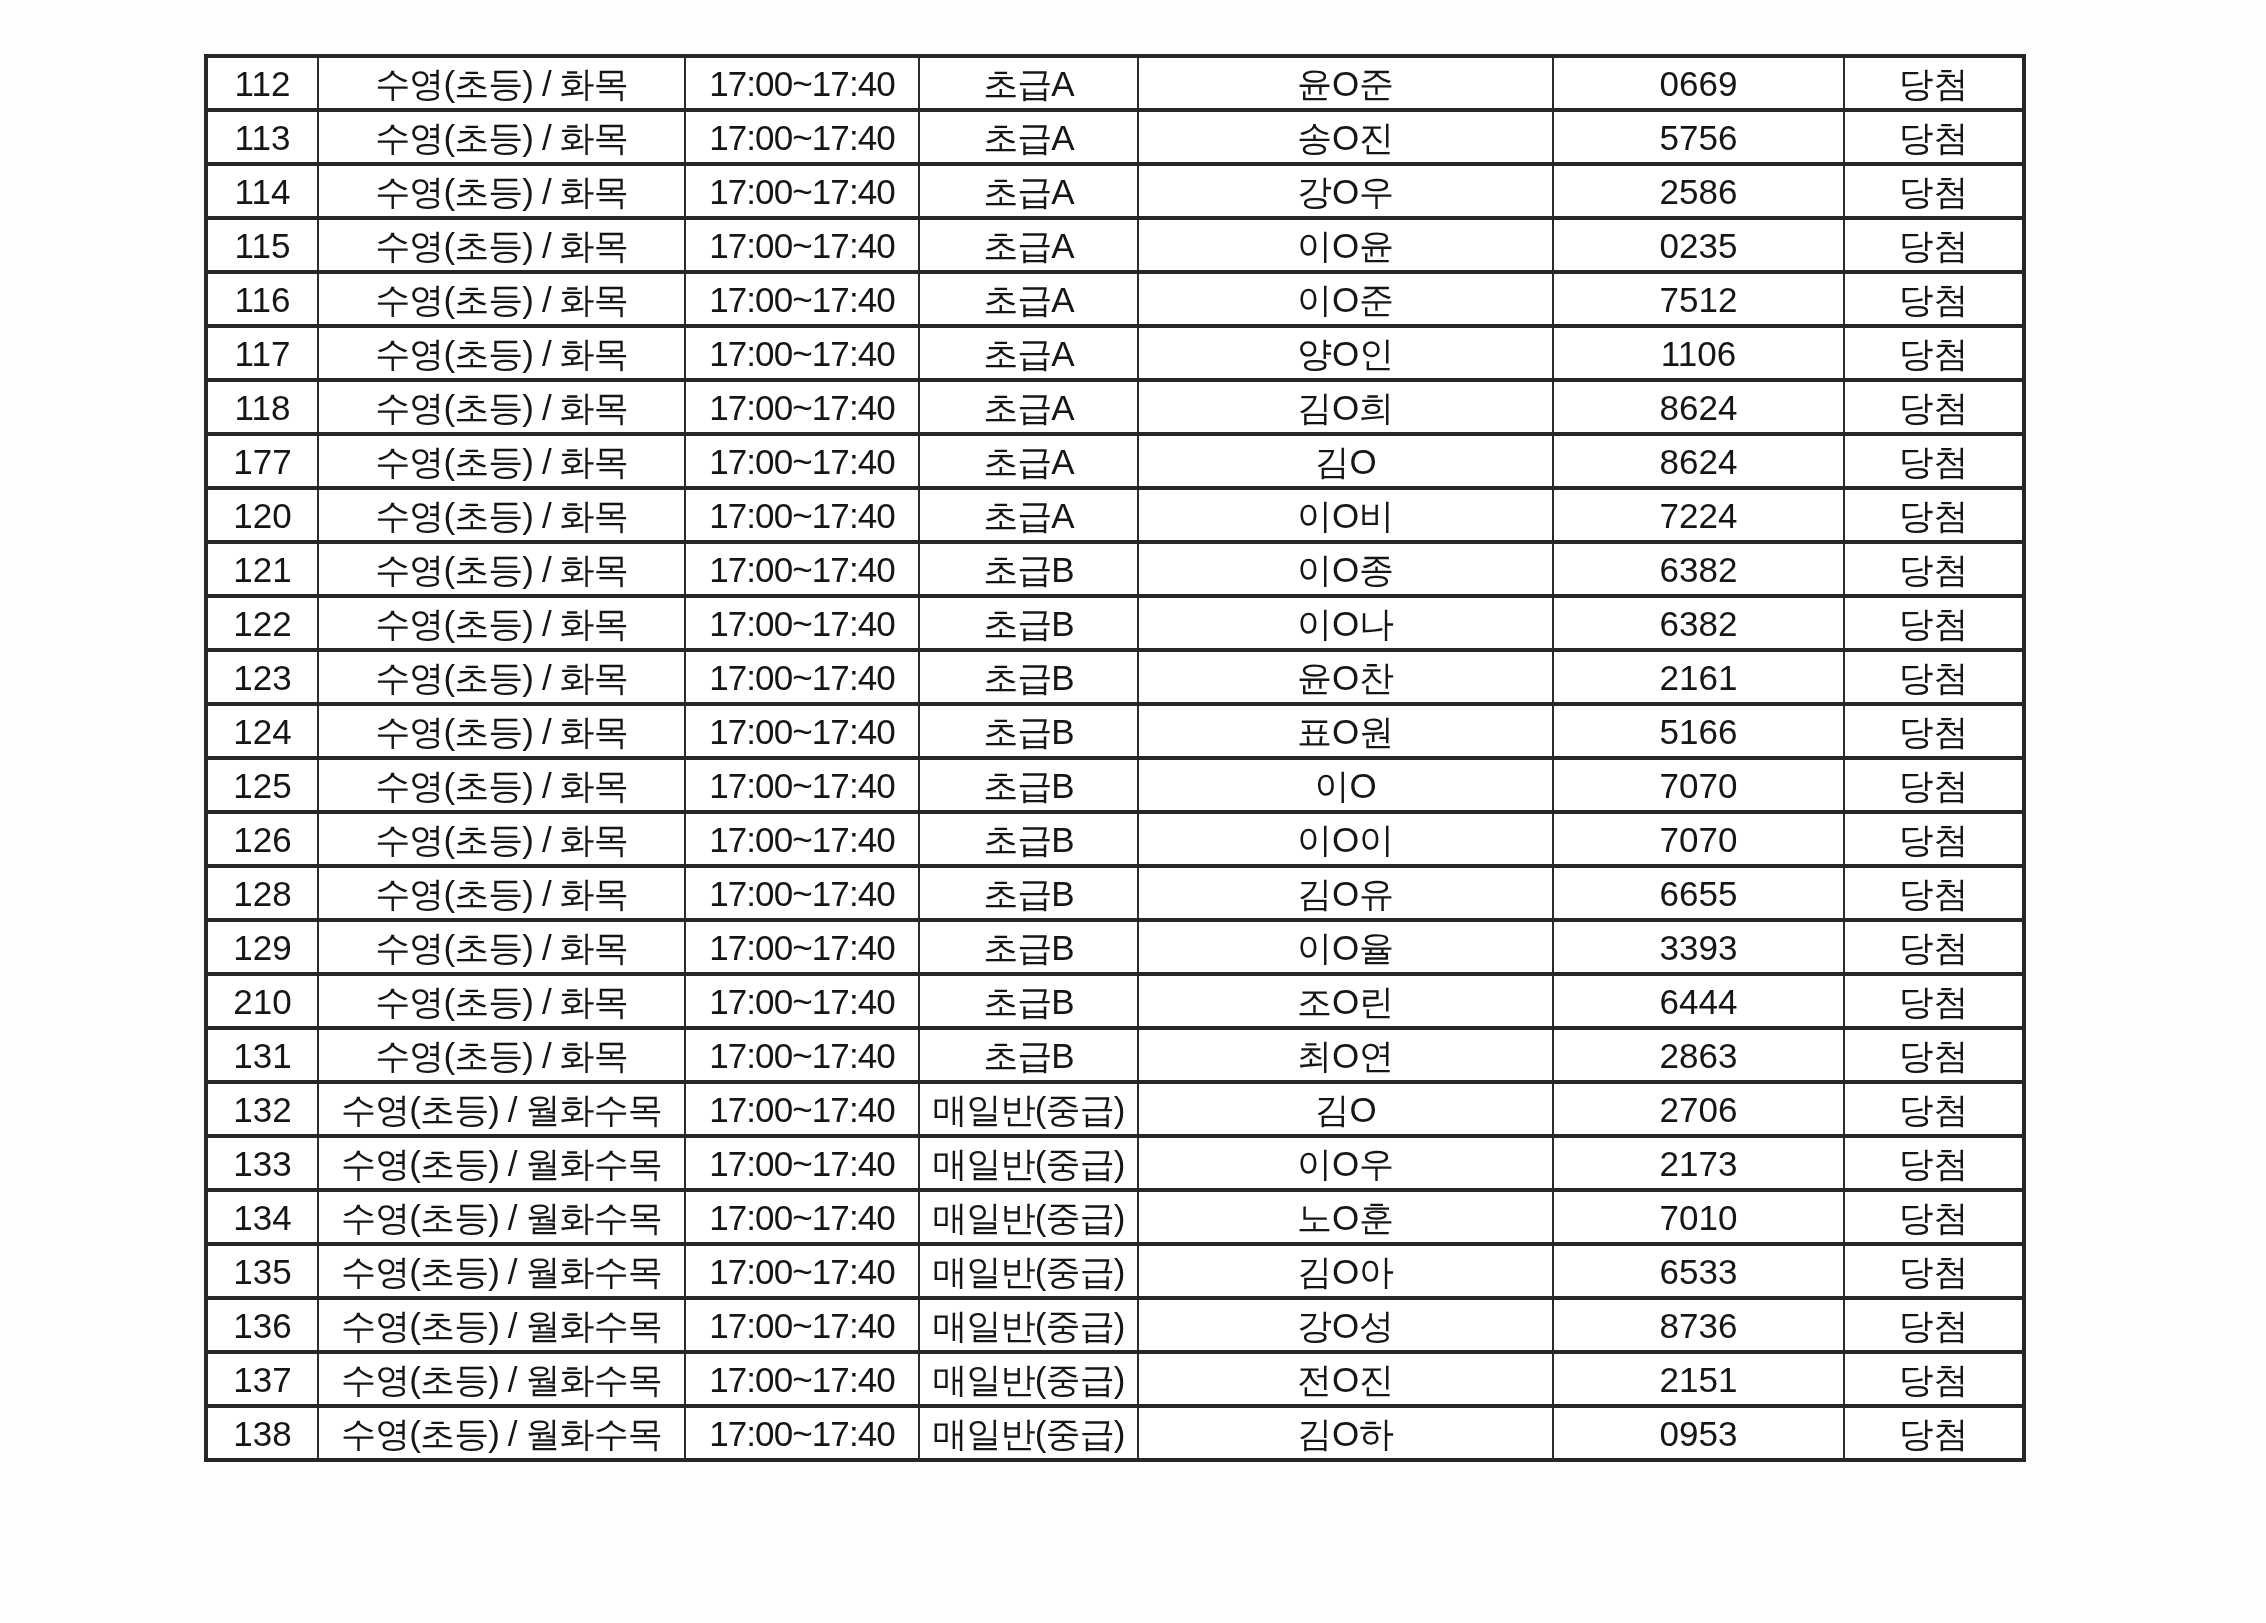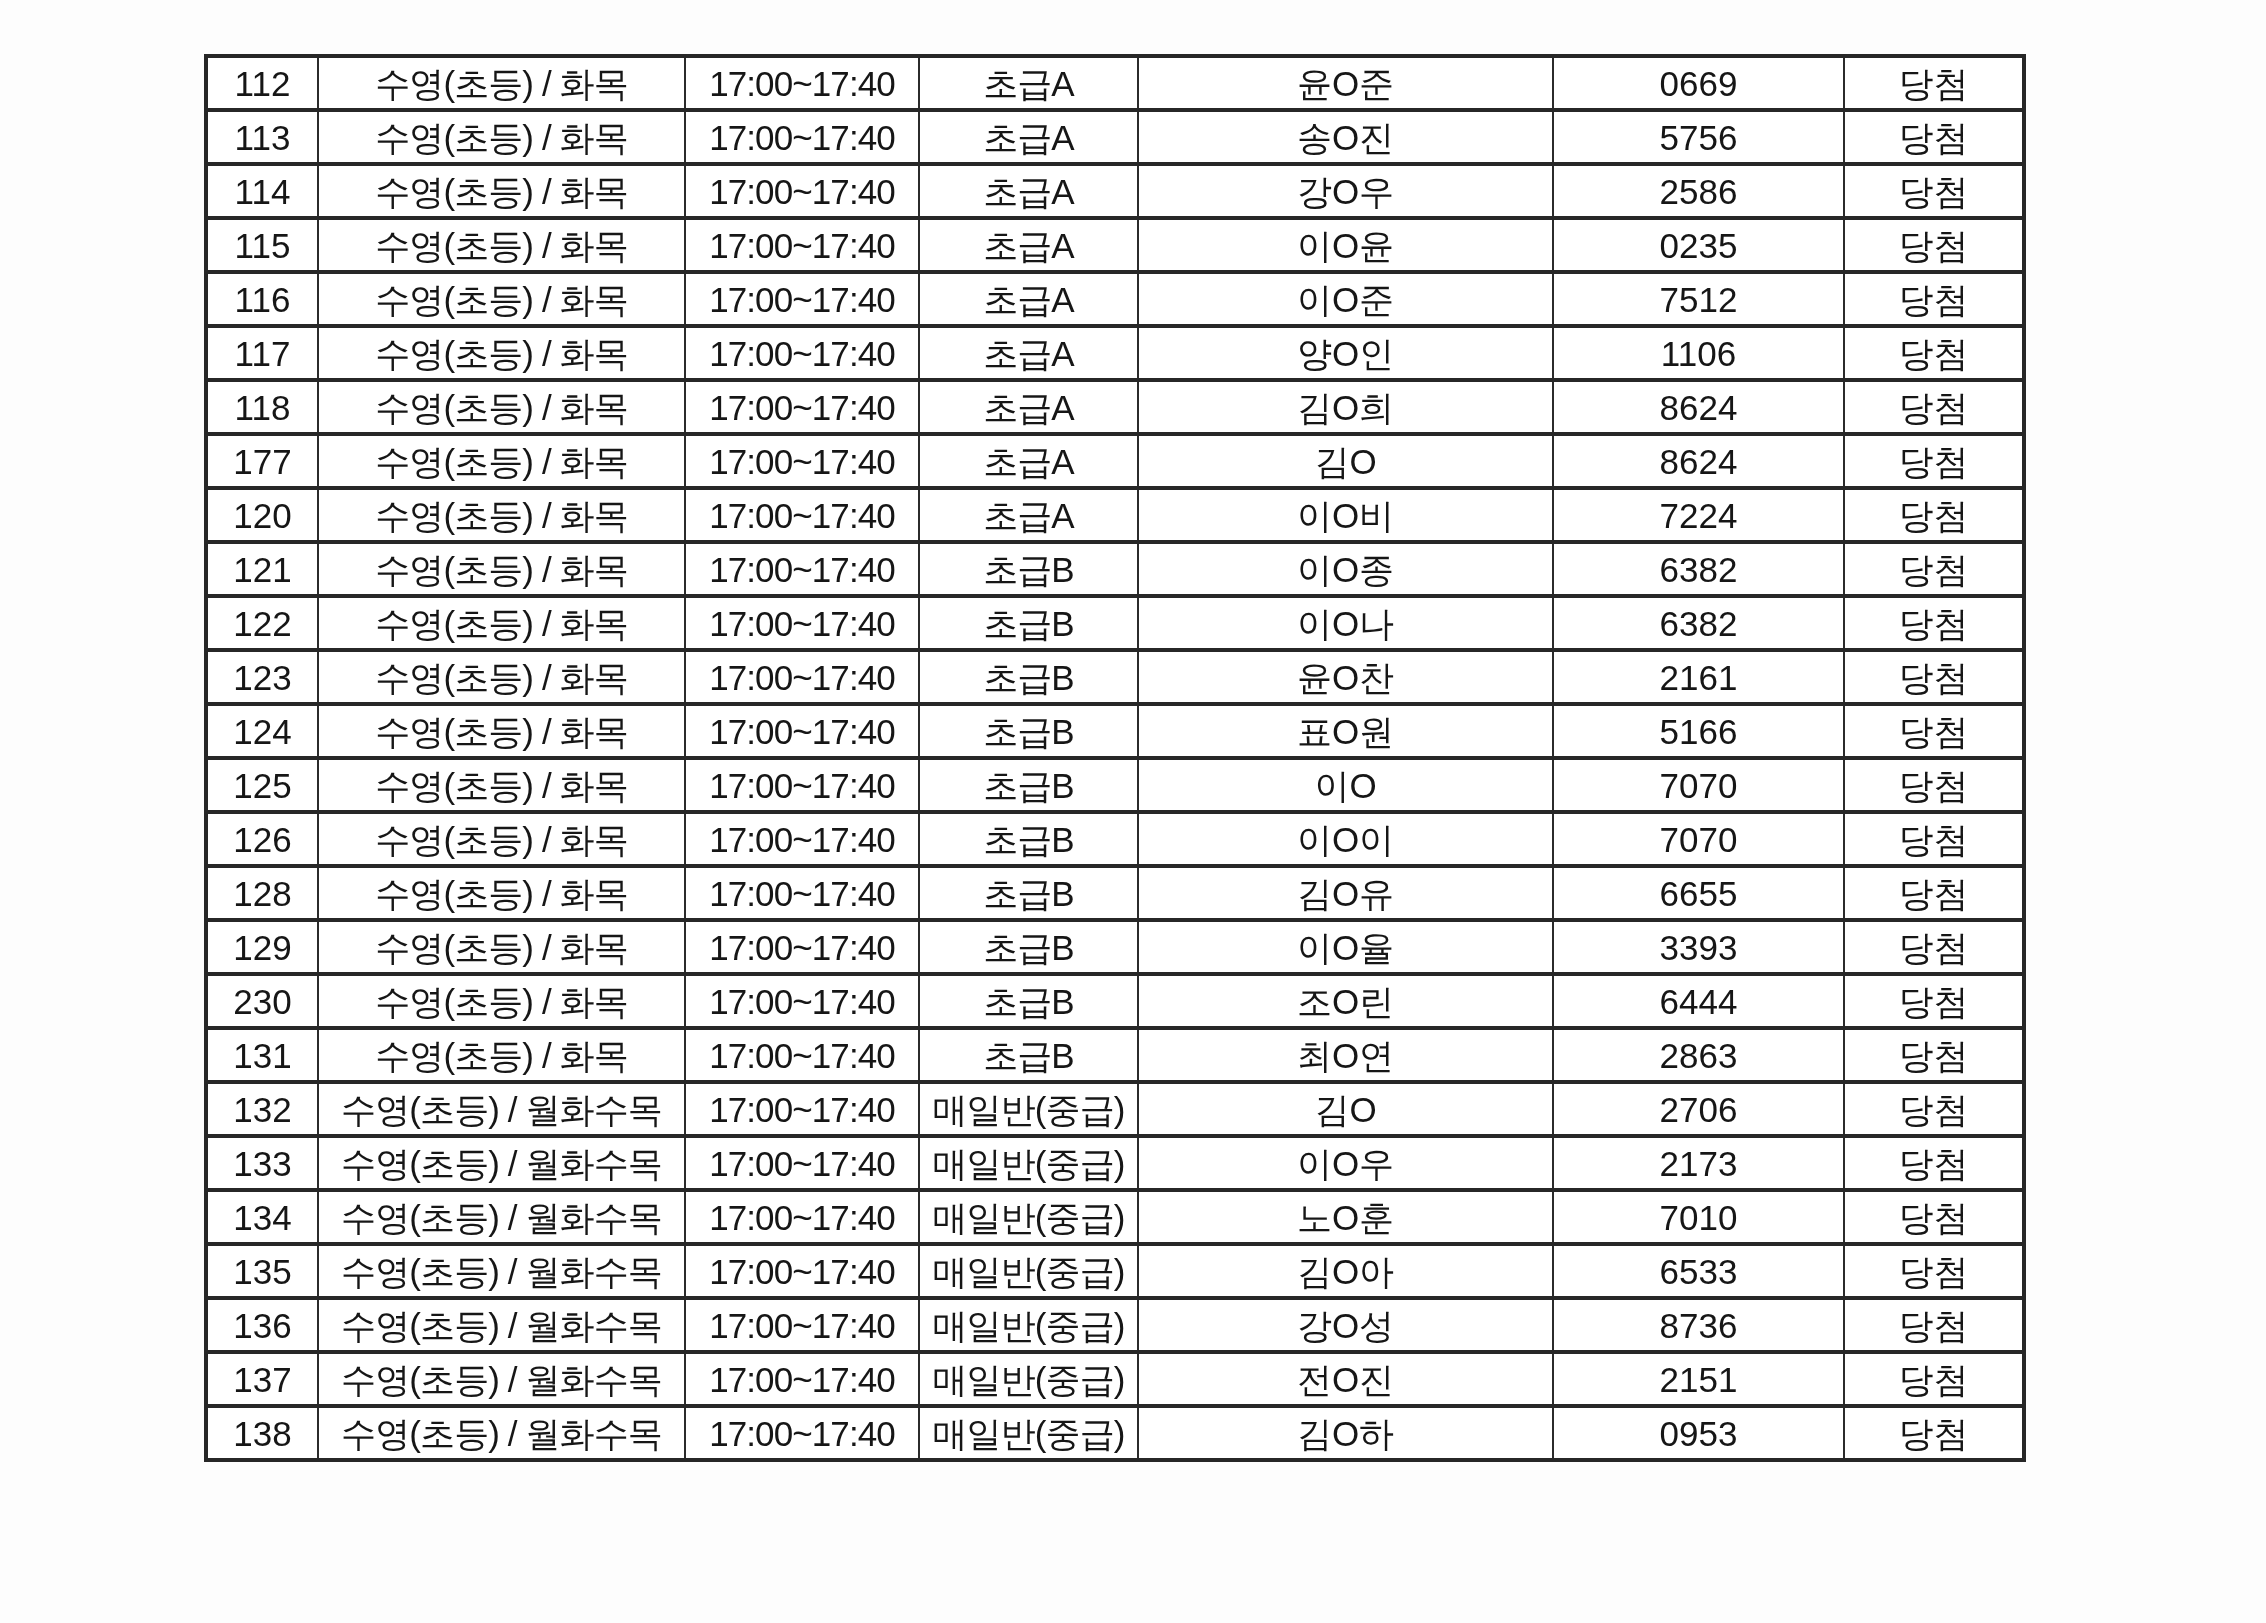--- a/index.html
+++ b/index.html
@@ -223,21 +223,21 @@
         <tr>
       <td class="col-no">129</td>
       <td class="col-class">수영(초등) / 화목</td>
       <td class="col-time">17:00~17:40</td>
       <td class="col-level">초급B</td>
       <td class="col-name">이O율</td>
       <td class="col-num">3393</td>
       <td class="col-status">당첨</td>
     </tr>
         <tr>
-      <td class="col-no">230</td>
+      <td class="col-no">210</td>
       <td class="col-class">수영(초등) / 화목</td>
       <td class="col-time">17:00~17:40</td>
       <td class="col-level">초급B</td>
       <td class="col-name">조O린</td>
       <td class="col-num">6444</td>
       <td class="col-status">당첨</td>
     </tr>
         <tr>
       <td class="col-no">131</td>
       <td class="col-class">수영(초등) / 화목</td>

